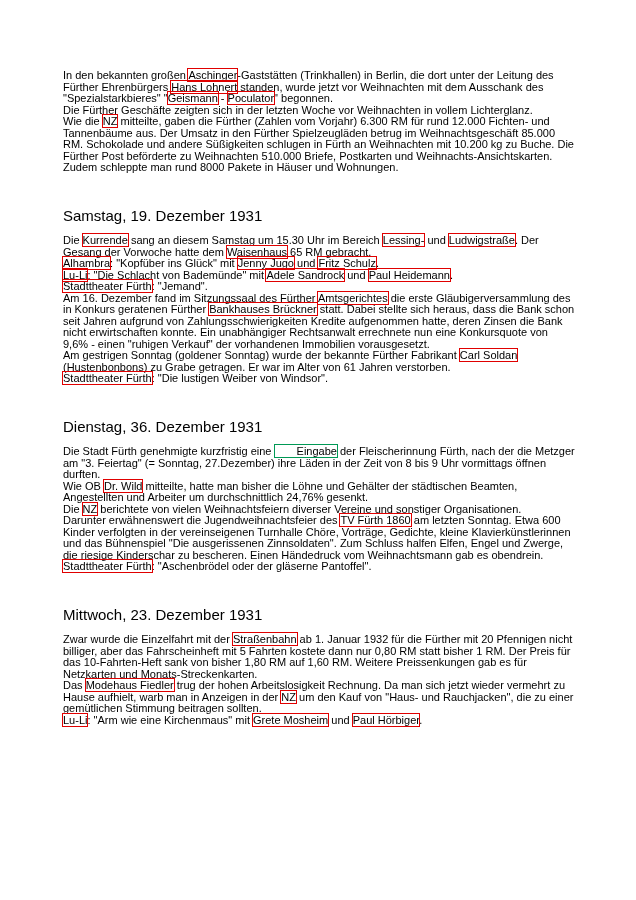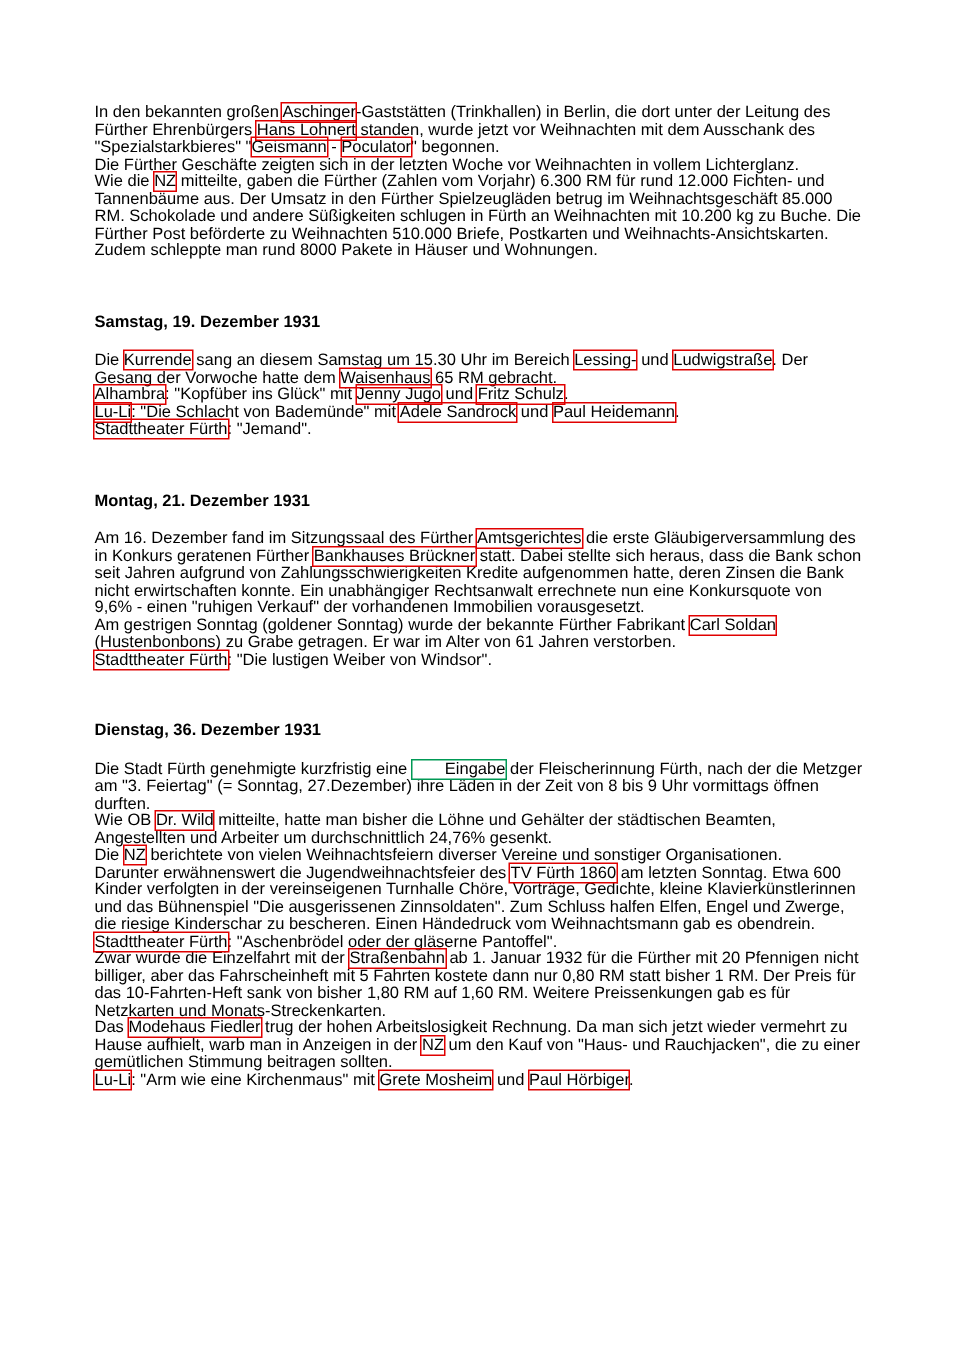--- a/index.html
+++ b/index.html
@@ -26,42 +26,42 @@
   }
   .doc{
     font-size:11px;
     line-height:11.5px;
     letter-spacing:0;
   }
   .doc p{
     margin:0;
   }
   .doc h3{
-    font-size:11px;
+    font-size:15px;
     line-height:11.5px;
-    font-weight:bold;
+    font-weight:normal;
     margin:36px 0 14px 0;
   }
   .wiki-link{
     outline:1px solid var(--link-red);
     outline-offset:0px;
     cursor:pointer;
   }
   .wiki-link.green{
     outline-color:var(--link-green);
     padding-left:22px;
   }
 </style>
 </head>
 <body>
 
 <div class="page">
   <div class="doc">
       <p>In den bekannten großen <span class="wiki-link">Aschinger</span>-Gaststätten (Trinkhallen) in Berlin, die dort unter der Leitung des Fürther Ehrenbürgers <span class="wiki-link">Hans Lohnert</span> standen, wurde jetzt vor Weihnachten mit dem Ausschank des "Spezialstarkbieres" "<span class="wiki-link">Geismann</span> - <span class="wiki-link">Poculator</span>" begonnen.<br>Die Fürther Geschäfte zeigten sich in der letzten Woche vor Weihnachten in vollem Lichterglanz.<br>Wie die <span class="wiki-link">NZ</span> mitteilte, gaben die Fürther (Zahlen vom Vorjahr) 6.300 RM für rund 12.000 Fichten- und Tannenbäume aus. Der Umsatz in den Fürther Spielzeugläden betrug im Weihnachtsgeschäft 85.000 RM. Schokolade und andere Süßigkeiten schlugen in Fürth an Weihnachten mit 10.200 kg zu Buche. Die Fürther Post beförderte zu Weihnachten 510.000 Briefe, Postkarten und Weihnachts-Ansichtskarten. Zudem schleppte man rund 8000 Pakete in Häuser und Wohnungen.</p>
       <h3>Samstag, 19. Dezember 1931</h3>
       <p>Die <span class="wiki-link">Kurrende</span> sang an diesem Samstag um 15.30 Uhr im Bereich <span class="wiki-link">Lessing-</span> und <span class="wiki-link">Ludwigstraße</span>. Der Gesang der Vorwoche hatte dem <span class="wiki-link">Waisenhaus</span> 65 RM gebracht.<br><span class="wiki-link">Alhambra</span>: "Kopfüber ins Glück" mit <span class="wiki-link">Jenny Jugo</span> und <span class="wiki-link">Fritz Schulz</span>.<br><span class="wiki-link">Lu-Li</span>: "Die Schlacht von Bademünde" mit <span class="wiki-link">Adele Sandrock</span> und <span class="wiki-link">Paul Heidemann</span>.<br><span class="wiki-link">Stadttheater Fürth</span>: "Jemand".</p>
-      <h3>Montag, 21. Dezember 1931</h3>
       <p>Am 16. Dezember fand im Sitzungssaal des Fürther <span class="wiki-link">Amtsgerichtes</span> die erste Gläubigerversammlung des in Konkurs geratenen Fürther <span class="wiki-link">Bankhauses Brückner</span> statt. Dabei stellte sich heraus, dass die Bank schon seit Jahren aufgrund von Zahlungsschwierigkeiten Kredite aufgenommen hatte, deren Zinsen die Bank nicht erwirtschaften konnte. Ein unabhängiger Rechtsanwalt errechnete nun eine Konkursquote von 9,6% - einen "ruhigen Verkauf" der vorhandenen Immobilien vorausgesetzt.<br>Am gestrigen Sonntag (goldener Sonntag) wurde der bekannte Fürther Fabrikant <span class="wiki-link">Carl Soldan</span> (Hustenbonbons) zu Grabe getragen. Er war im Alter von 61 Jahren verstorben.<br><span class="wiki-link">Stadttheater Fürth</span>: "Die lustigen Weiber von Windsor".</p>
       <h3>Dienstag, 36. Dezember 1931</h3>
       <p>Die Stadt Fürth genehmigte kurzfristig eine <span class="wiki-link green">Eingabe</span> der Fleischerinnung Fürth, nach der die Metzger am "3. Feiertag" (= Sonntag, 27.Dezember) ihre Läden in der Zeit von 8 bis 9 Uhr vormittags öffnen durften.<br>Wie OB <span class="wiki-link">Dr. Wild</span> mitteilte, hatte man bisher die Löhne und Gehälter der städtischen Beamten, Angestellten und Arbeiter um durchschnittlich 24,76% gesenkt.<br>Die <span class="wiki-link">NZ</span> berichtete von vielen Weihnachtsfeiern diverser Vereine und sonstiger Organisationen.<br>Darunter erwähnenswert die Jugendweihnachtsfeier des <span class="wiki-link">TV Fürth 1860</span> am letzten Sonntag. Etwa 600 Kinder verfolgten in der vereinseigenen Turnhalle Chöre, Vorträge, Gedichte, kleine Klavierkünstlerinnen und das Bühnenspiel "Die ausgerissenen Zinnsoldaten". Zum Schluss halfen Elfen, Engel und Zwerge, die riesige Kinderschar zu bescheren. Einen Händedruck vom Weihnachtsmann gab es obendrein.<br><span class="wiki-link">Stadttheater Fürth</span>: "Aschenbrödel oder der gläserne Pantoffel".</p>
+      <h3>Mittwoch, 23. Dezember 1931</h3>
       <p>Zwar wurde die Einzelfahrt mit der <span class="wiki-link">Straßenbahn</span> ab 1. Januar 1932 für die Fürther mit 20 Pfennigen nicht billiger, aber das Fahrscheinheft mit 5 Fahrten kostete dann nur 0,80 RM statt bisher 1 RM. Der Preis für das 10-Fahrten-Heft sank von bisher 1,80 RM auf 1,60 RM. Weitere Preissenkungen gab es für Netzkarten und Monats-Streckenkarten.<br>Das <span class="wiki-link">Modehaus Fiedler</span> trug der hohen Arbeitslosigkeit Rechnung. Da man sich jetzt wieder vermehrt zu Hause aufhielt, warb man in Anzeigen in der <span class="wiki-link">NZ</span> um den Kauf von "Haus- und Rauchjacken", die zu einer gemütlichen Stimmung beitragen sollten.<br><span class="wiki-link">Lu-Li</span>: "Arm wie eine Kirchenmaus" mit <span class="wiki-link">Grete Mosheim</span> und <span class="wiki-link">Paul Hörbiger</span>.</p>
     </div>
 </div>
 
 </body></html>

